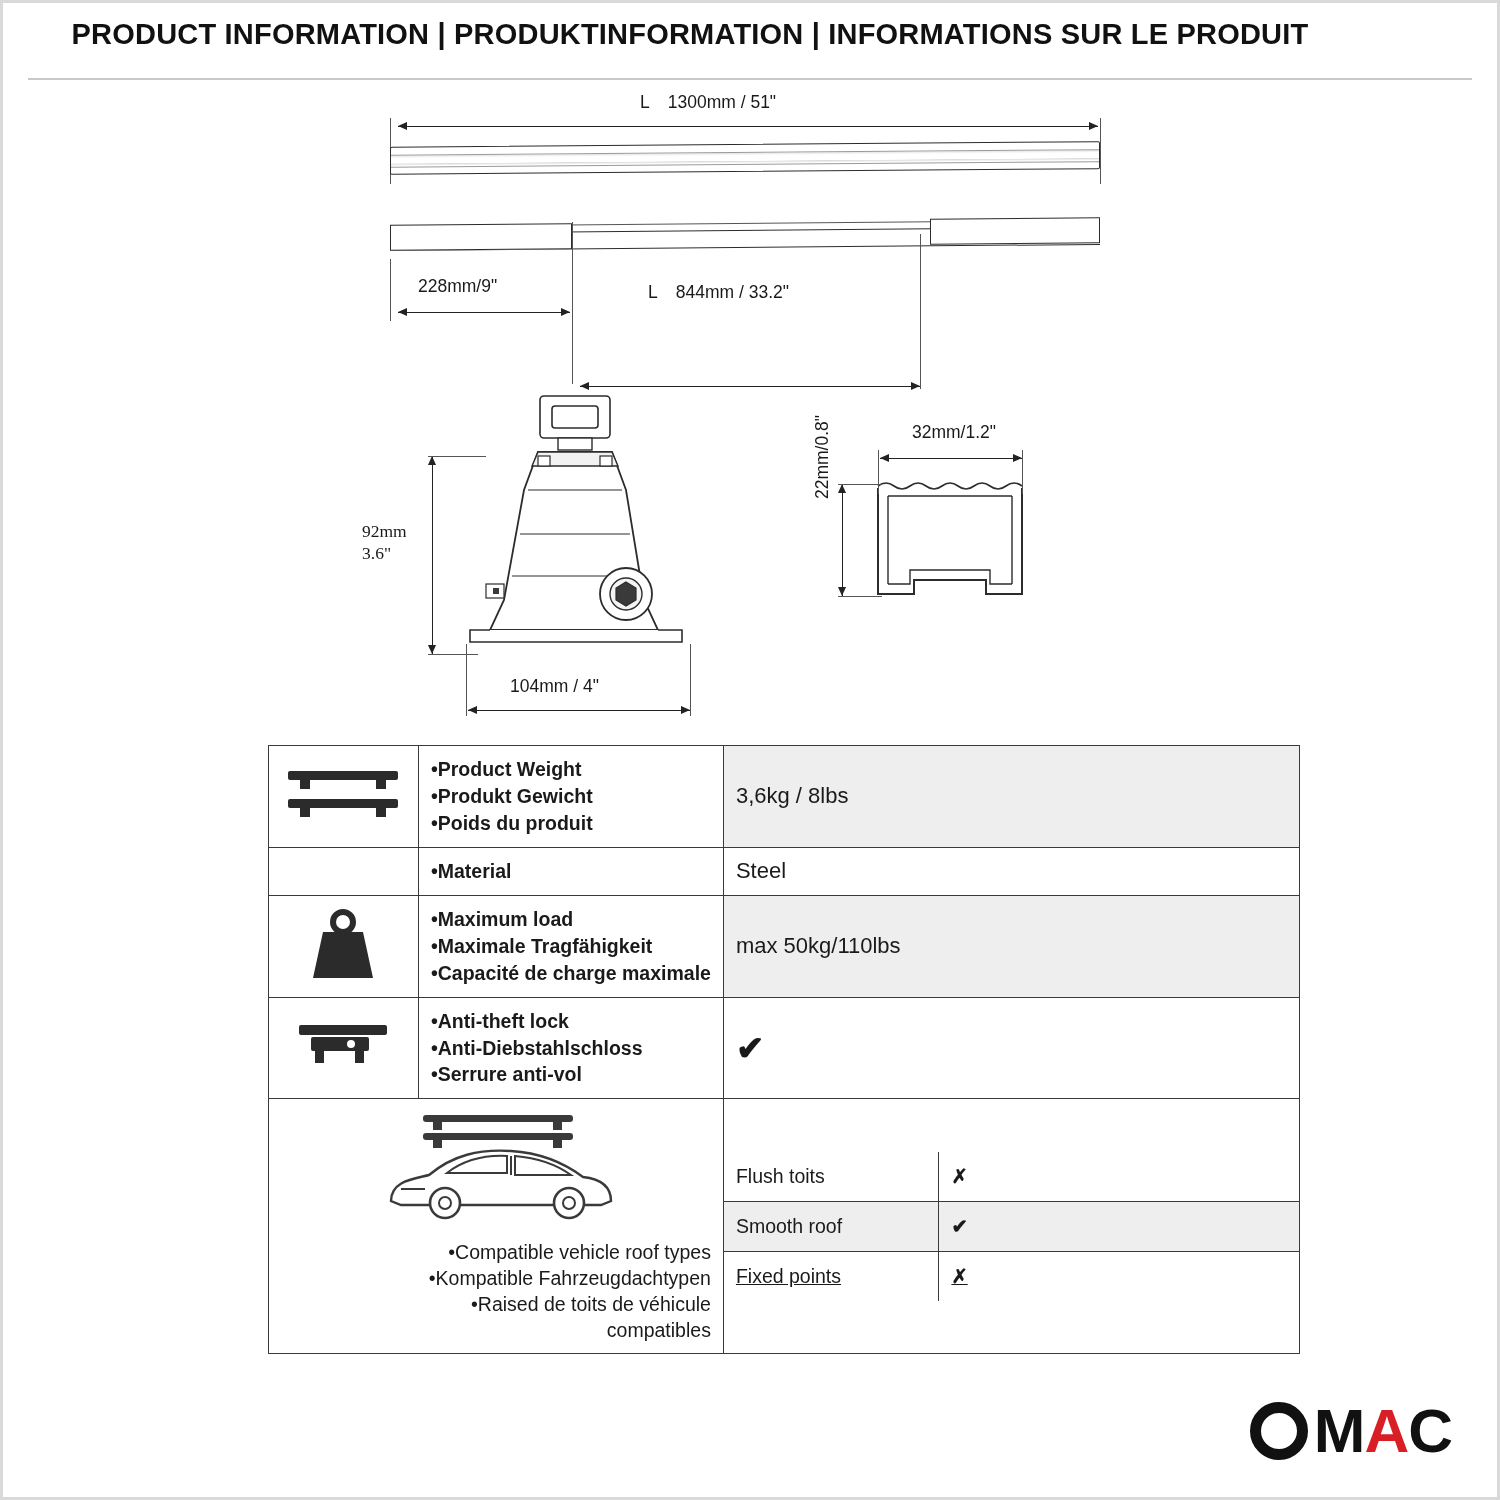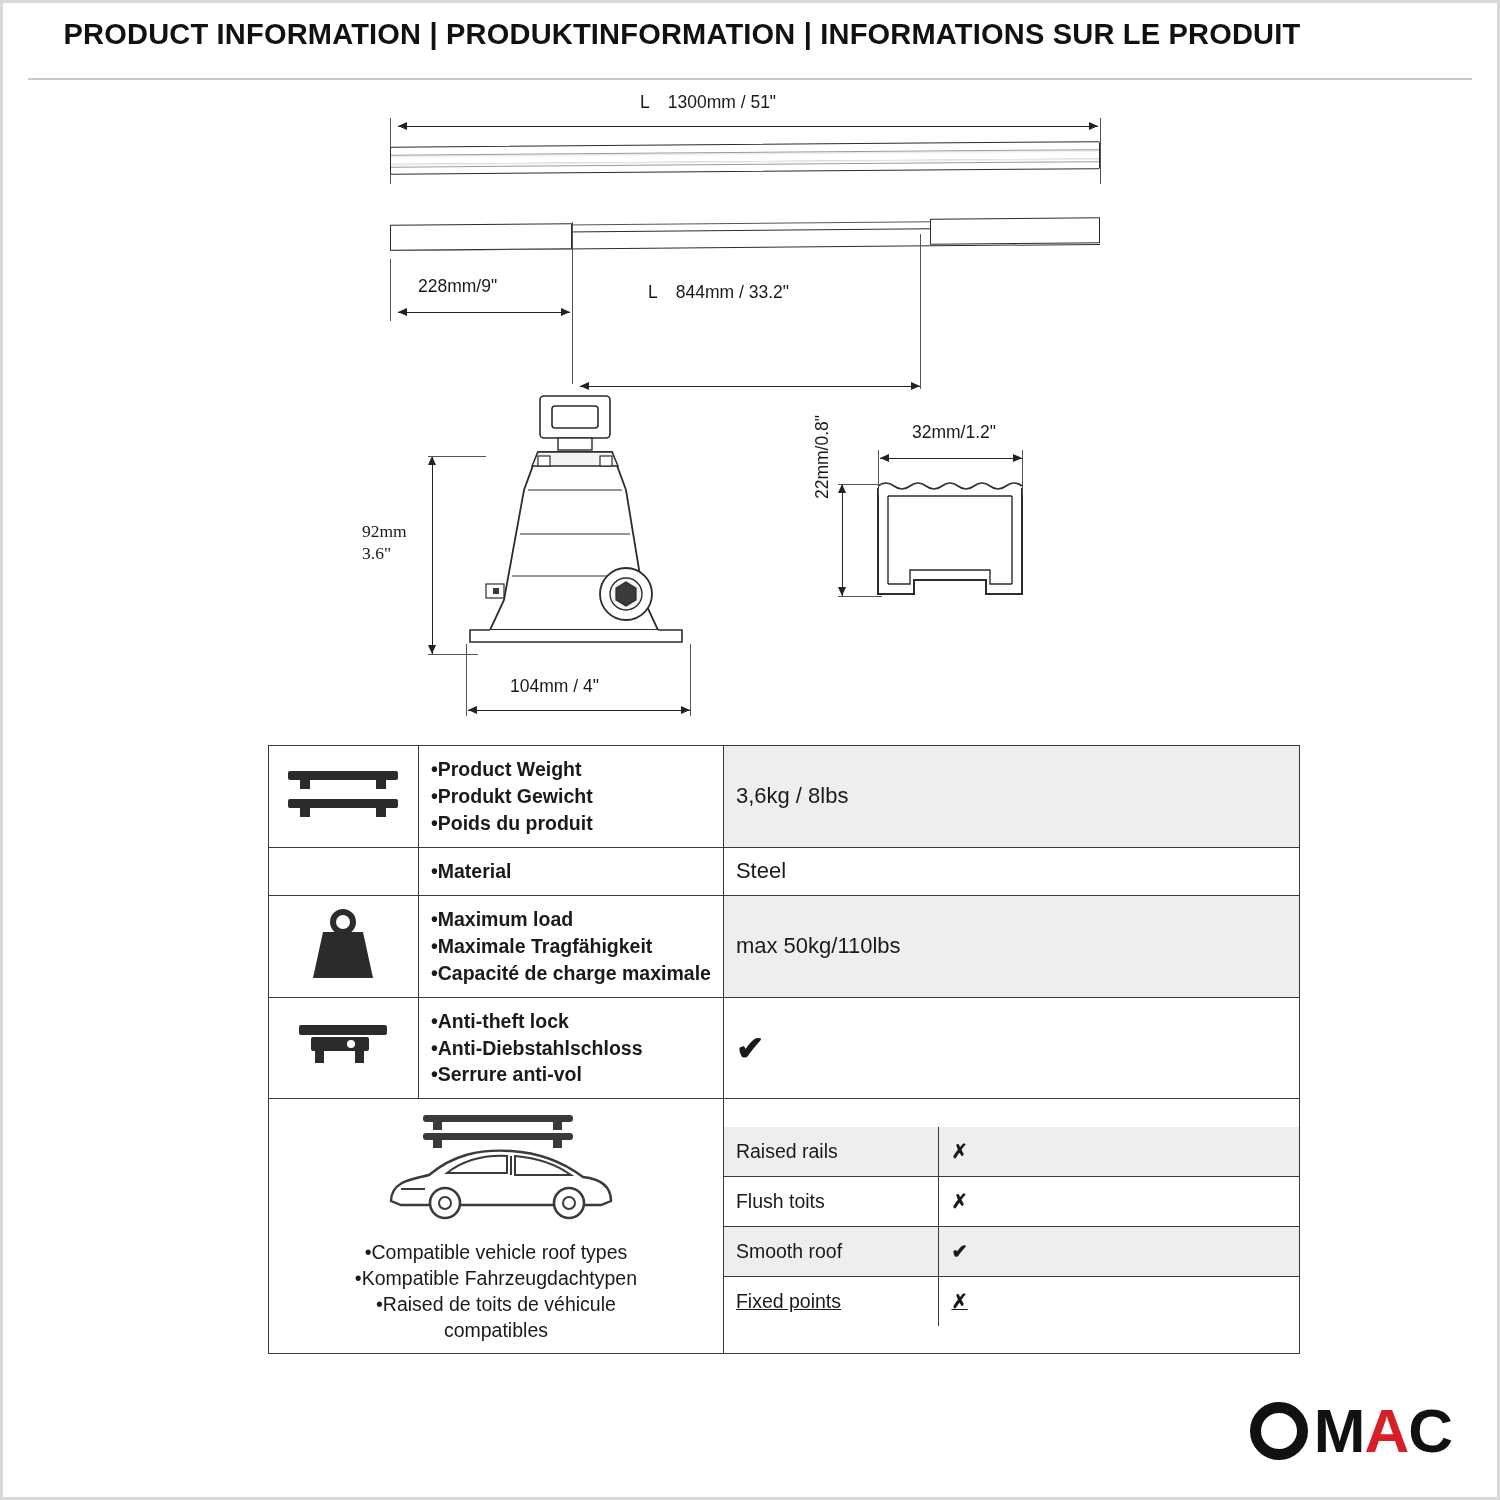--- a/index.html
+++ b/index.html
@@ -11,21 +11,21 @@
     color:#111;
     position:relative;
     overflow:hidden;
   }
   .page-border {
     position:absolute; left:0; top:0; width:1500px; height:1500px;
     border:3px solid #d9d9d9;
   }
   
   .header {
-    position:absolute; left:4px; top:18px; width:1356px;
+    position:absolute; left:12px; top:18px; width:1356px;
     text-align:center;
   }
   .header h1 {
     margin:0;
     font-size:29px;
     font-weight:bold;
     letter-spacing:0.2px;
     color:#111;
   }
   .header-rule {
@@ -142,21 +142,21 @@
   .sub-table { width:100%; border-collapse:collapse; }
   .sub-table td { border:1.2px solid #3a3a3a; padding:13px 12px; font-size:19.5px; }
   .sub-table tr td:first-child { width:215px; }
   .sub-table tr:first-child td { border-top:none; }
   .sub-table tr:last-child td { border-bottom:none;text-decoration:underline; }
   .sub-table tr td:last-child { border-right:none; }
   .sub-table tr td:first-child { border-left:none; }
   .nopad { padding:0 !important; }
 
   .compat-cell { text-align:center; }
-  .compat-labels { text-align:center; margin-top:6px; line-height:1.32; font-size:19.5px; }
+  .compat-labels { text-align:right; margin-top:6px; line-height:1.32; font-size:19.5px; }
 
   
   .logo {
     position:absolute; right:48px; bottom:34px;
     display:flex; align-items:center;
     font-size:62px; font-weight:bold; letter-spacing:-1px;
   }
   .logo .o {
     display:inline-block;
     width:58px; height:58px;
@@ -371,24 +371,20 @@
         <div class="compat-labels">
           <div>•Compatible vehicle roof types</div>
           <div>•Kompatible Fahrzeugdachtypen</div>
           <div>•Raised de toits de véhicule</div>
           <div>compatibles</div>
         </div>
       </td>
       <td class="col-value nopad">
         <table class="sub-table">
           <tbody>
-            <tr class="shaded">
-              <td>Raised rails</td>
-              <td class="cross">✗</td>
-            </tr>
             <tr>
               <td>Flush toits</td>
               <td class="cross">✗</td>
             </tr>
             <tr class="shaded">
               <td>Smooth roof</td>
               <td class="cross">✔</td>
             </tr>
             <tr>
               <td>Fixed points</td>

